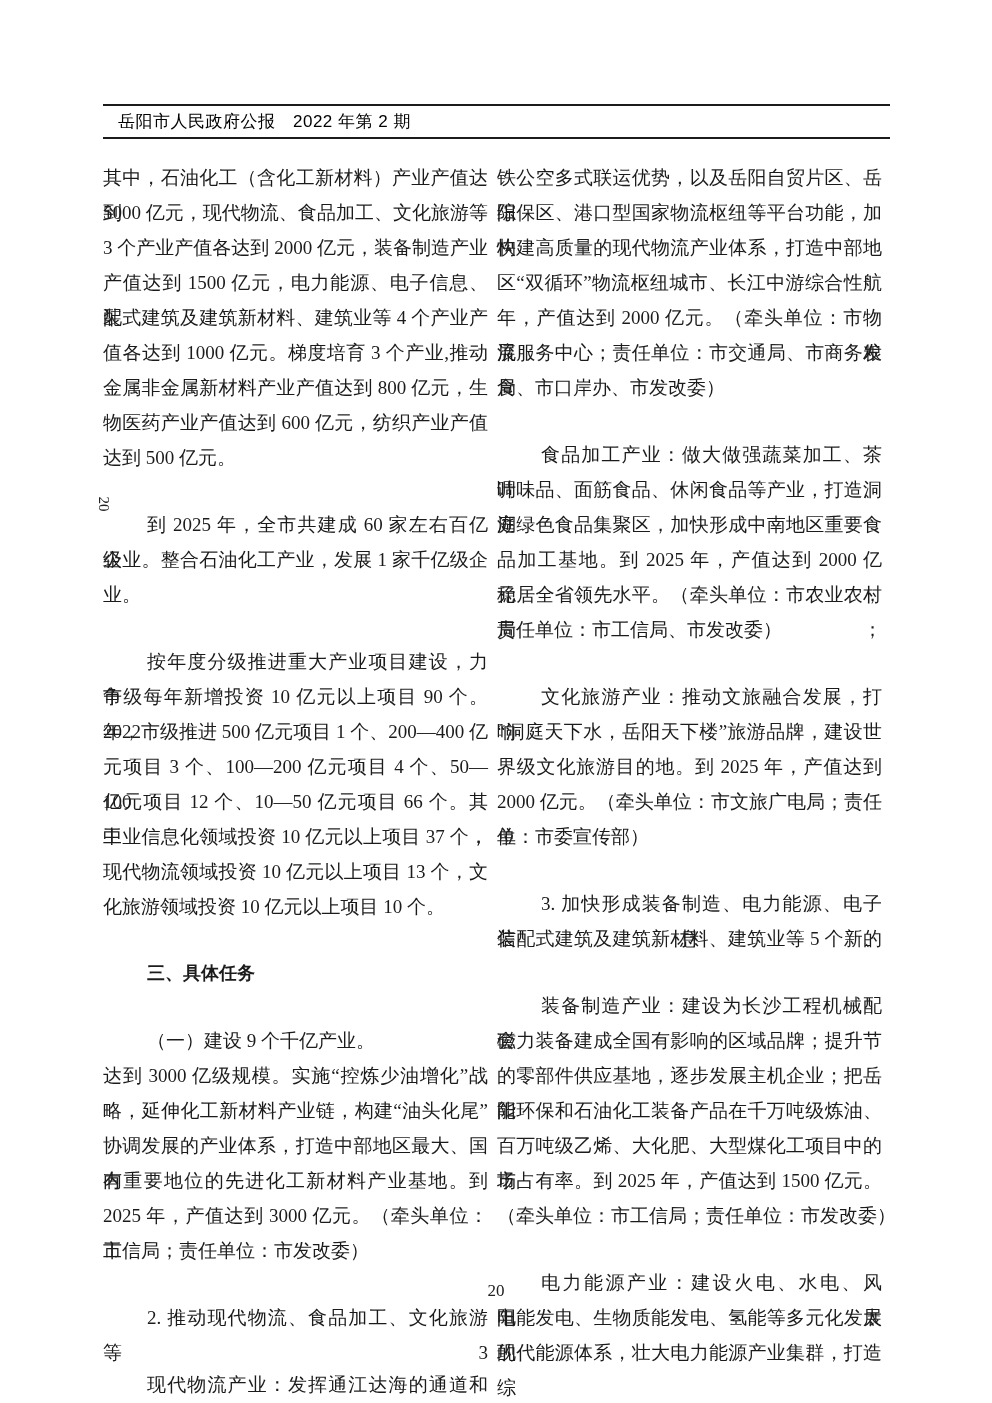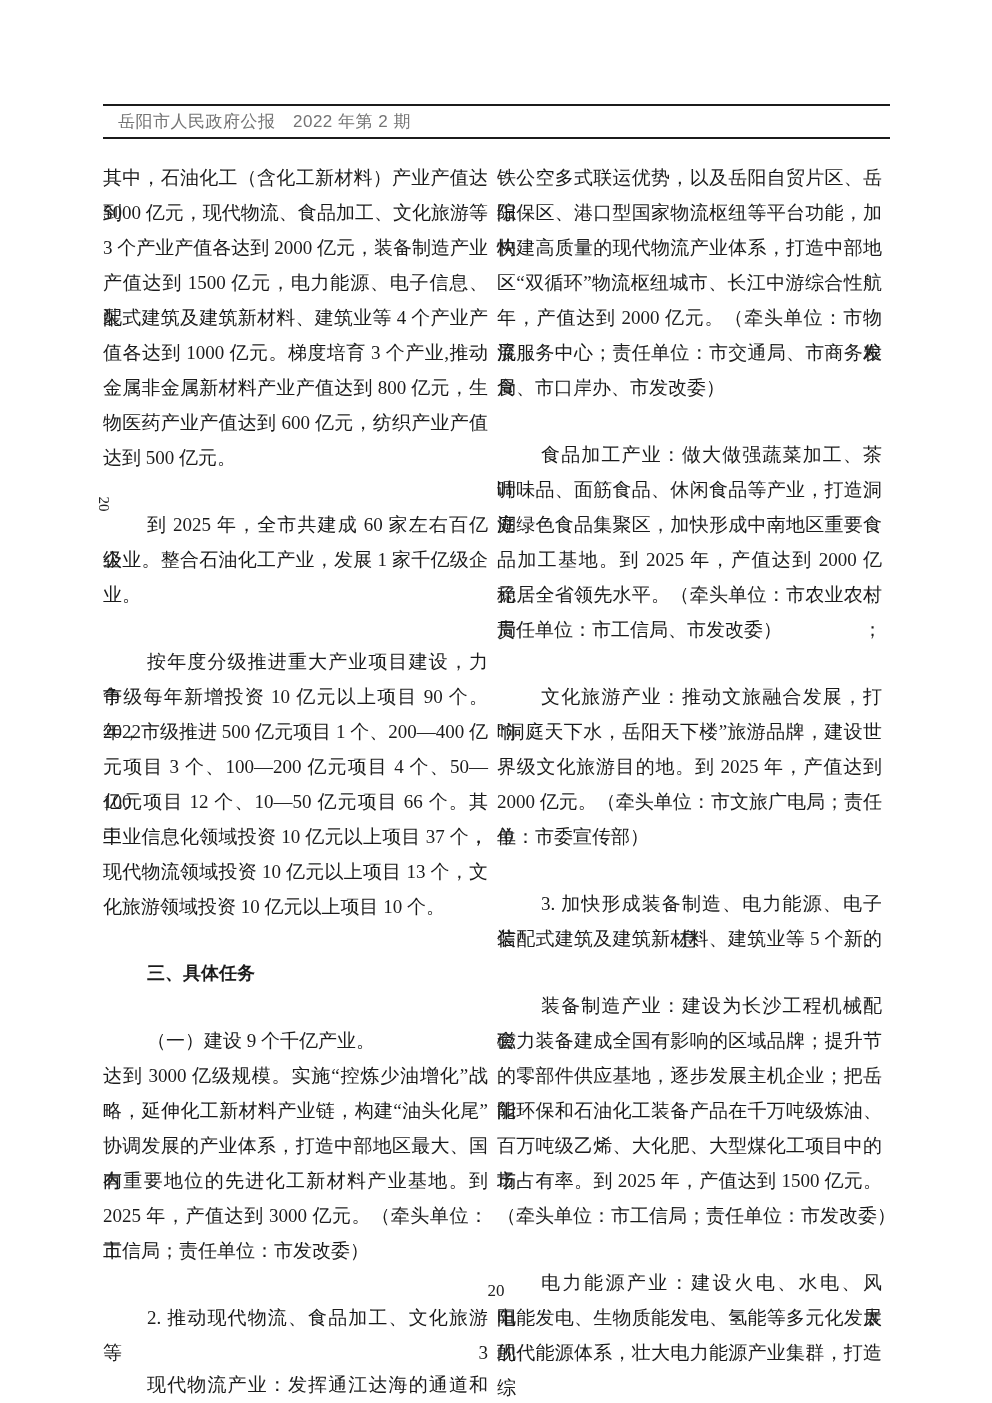--- a/index.html
+++ b/index.html
@@ -12,21 +12,21 @@
     overflow:hidden;
   }
   .top-rule{
     position:absolute;left:103px;top:104px;width:787px;height:2px;
     background:#1b1b1b;
   }
   .header-title{
     position:absolute;left:118px;top:109px;width:700px;height:26px;
     font-family:"Liberation Sans","DejaVu Sans",sans-serif;
     font-size:17px;line-height:26px;letter-spacing:0.5px;
-    color:#737373;white-space:nowrap;
+    color:#000000;white-space:nowrap;
   }
   .header-rule{
     position:absolute;left:103px;top:137px;width:787px;height:2px;
     background:#1b1b1b;
   }
   .gutter-number{
     position:absolute;left:86px;top:494px;width:32px;height:20px;
     transform:rotate(90deg);
     font-size:15px;text-align:center;color:#222;
   }

